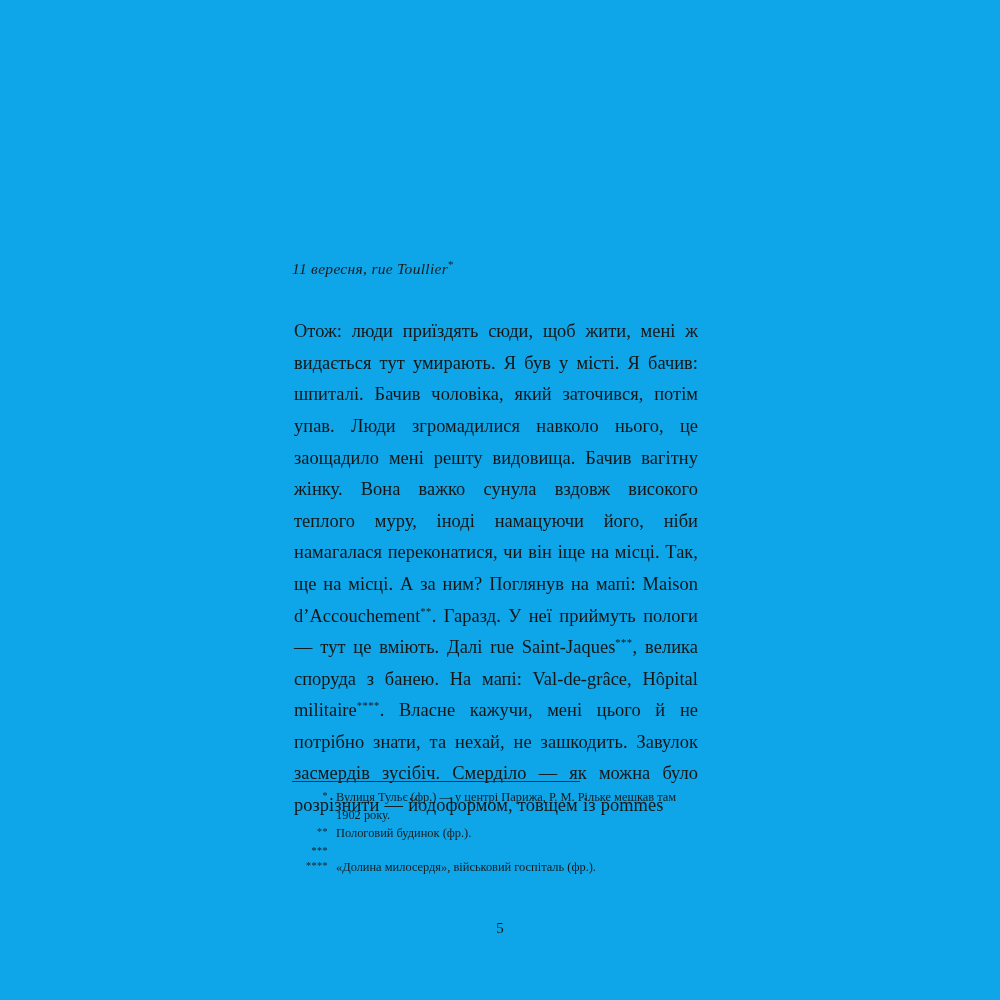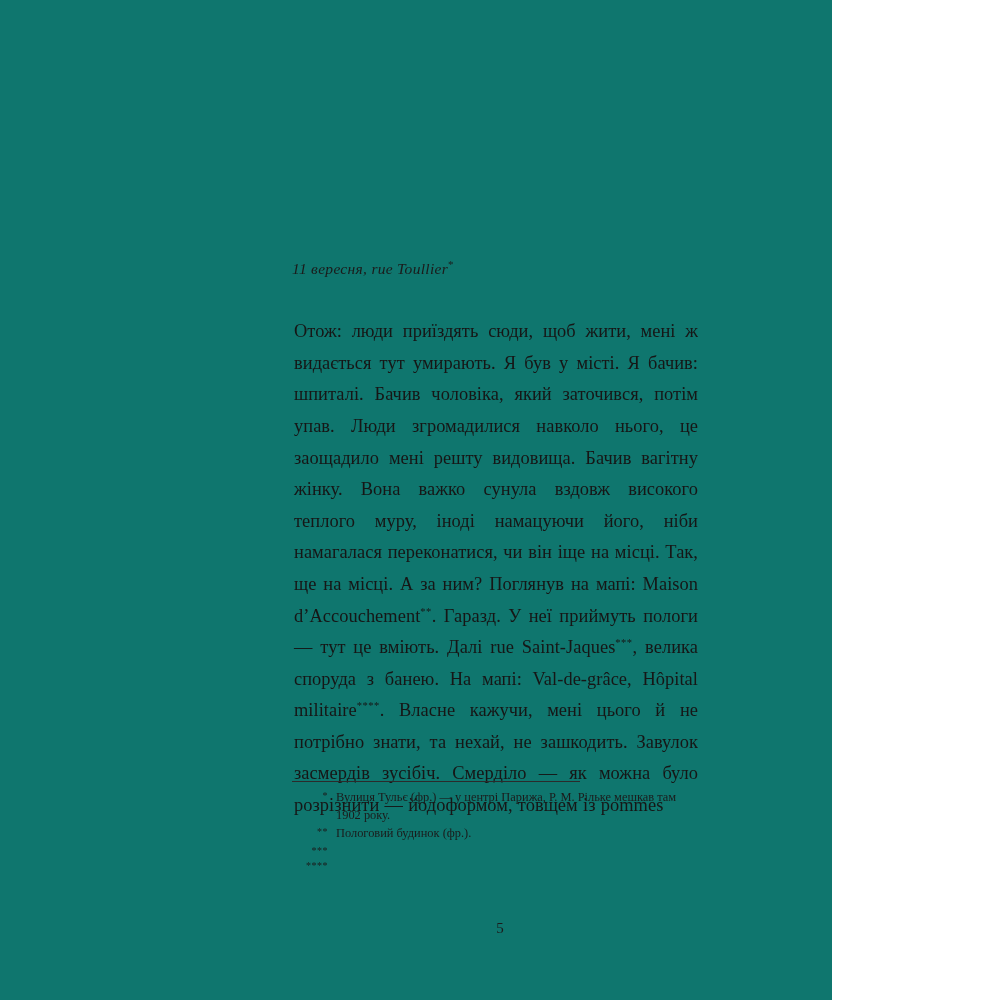--- a/index.html
+++ b/index.html
@@ -9,23 +9,23 @@
   }
   body {
     width: 1000px;
     height: 1000px;
     font-family: "Liberation Serif", serif;
     color: #1a1a1a;
     overflow: hidden;
   }
   .page {
     position: relative;
-    width: 832px;
+    width: 1000px;
     height: 1000px;
-    background: #0f766e;
+    background: #0ea5e9;
   }
   .content {
     position: absolute;
     left: 292px;
     top: 258px;
     width: 408px;
   }
   .running-head {
     font-family: "Liberation Serif", serif;
     font-style: italic;
@@ -133,19 +133,20 @@
       <span class="marker">**</span>
       <span class="ftext">Пологовий будинок (фр.).</span>
     </div>
 
     <div class="footnote">
       <span class="marker">***</span>
     </div>
 
     <div class="footnote">
       <span class="marker">****</span>
+      <span class="ftext">«Долина милосердя», військовий госпіталь (фр.).</span>
     </div>
 
   </div>
 
   <div class="folio">5</div>
 
 </div>
 
 </body></html>

